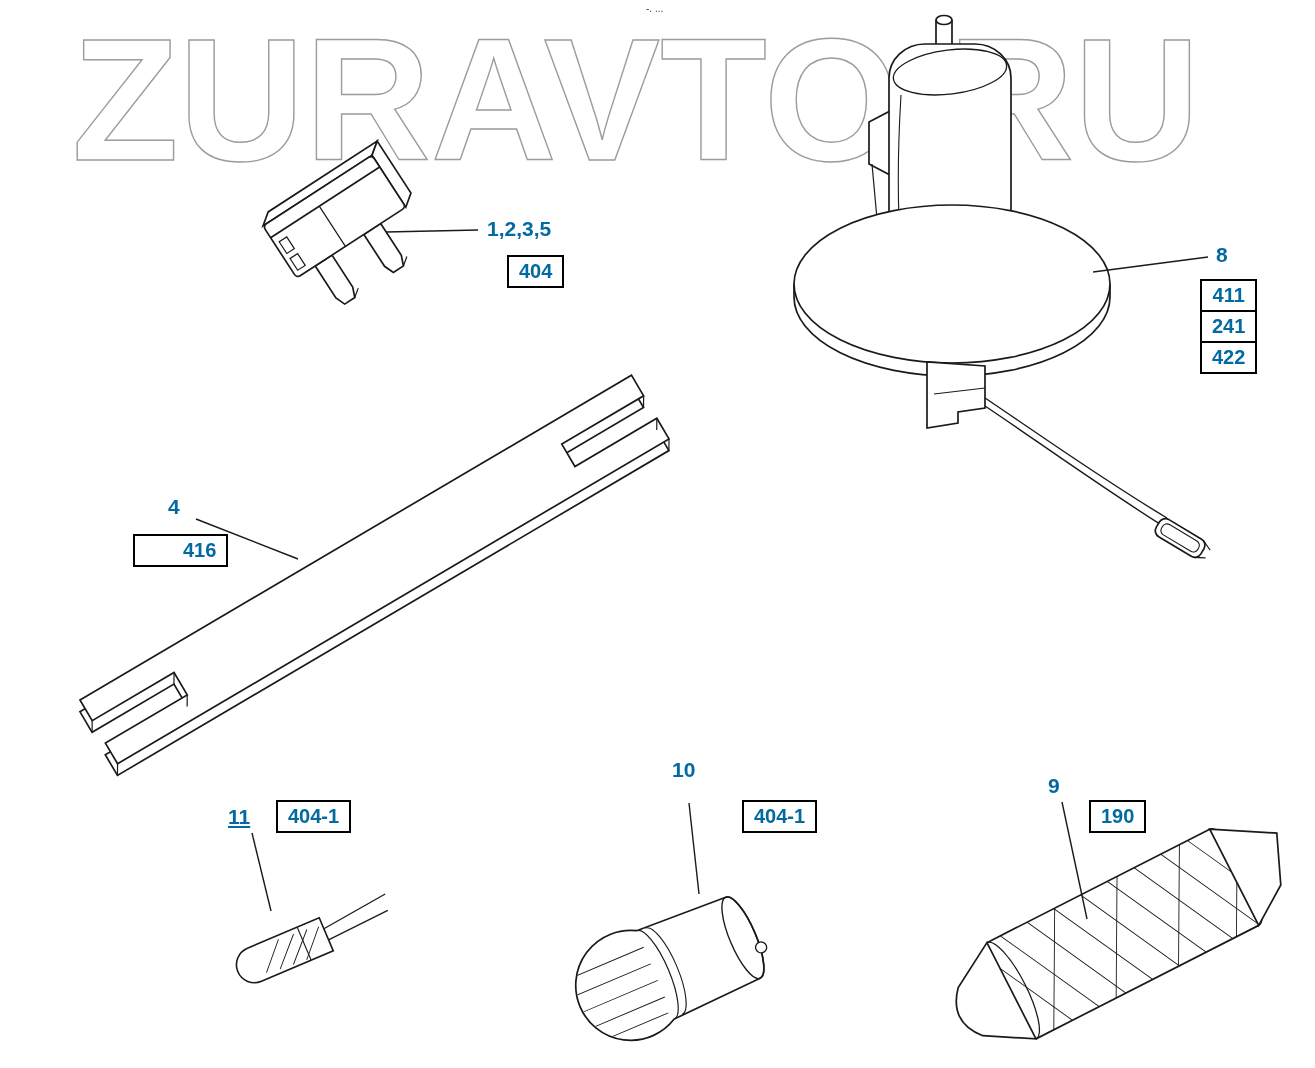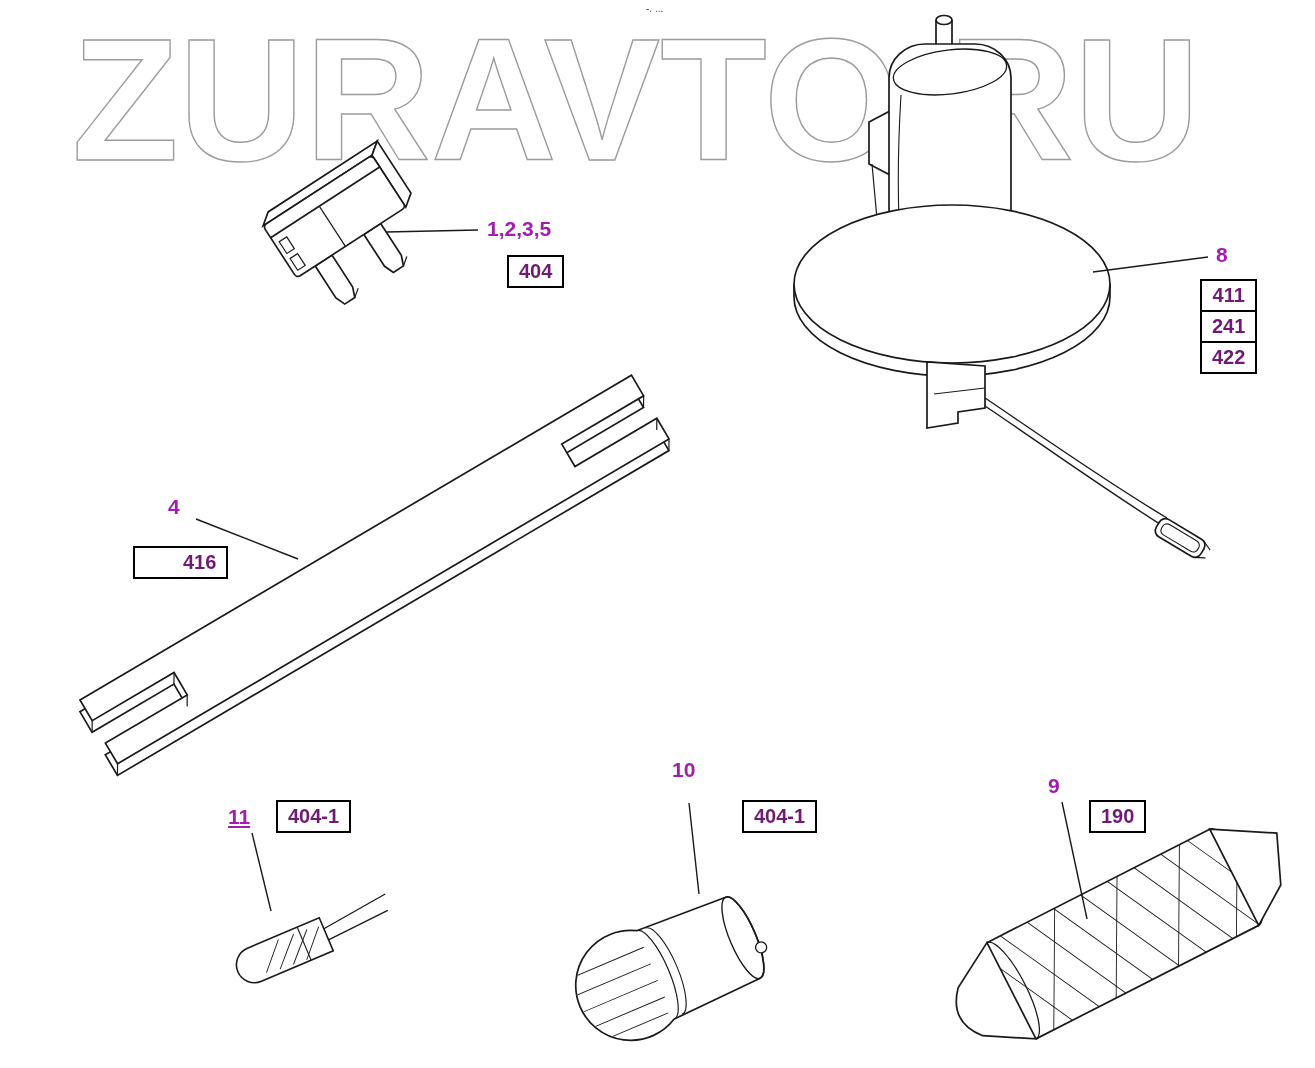--- a/index.html
+++ b/index.html
@@ -8,30 +8,30 @@
     width:1315px;height:1068px;
     background:#ffffff;
     overflow:hidden;
     font-family:"Liberation Sans", sans-serif;
   }
   svg{position:absolute;left:0;top:0;}
   .label{
     position:absolute;
     font-weight:bold;
     font-size:21px;
-    color:#a21caf;
+    color:#0369a1;
     white-space:nowrap;
   }
   .codebox{
     border:2px solid #000;
     padding:2px 10px;
     font-weight:bold;
     font-size:20px;
     background:#fff;
-    color:#701a75;
+    color:#0369a1;
     line-height:1.25;
     text-align:center;
     white-space:nowrap;
   }
   .abs{position:absolute;}
   .codecol{
     position:absolute;
     display:flex;
     flex-direction:column;
     align-items:stretch;
@@ -159,21 +159,21 @@
   <div class="codebox abs" style="left:507px;top:255px;">404</div>
 
   <div class="label" style="left:1216px;top:243px;">8</div>
   <div class="codecol" style="left:1200px;top:279px;">
     <div class="codebox">411</div>
     <div class="codebox">241</div>
     <div class="codebox">422</div>
   </div>
 
   <div class="label" style="left:168px;top:495px;">4</div>
-  <div class="codebox abs" style="left:133px;top:546px;padding-left:48px;">416</div>
+  <div class="codebox abs" style="left:133px;top:534px;padding-left:48px;">416</div>
 
   <div class="label" style="left:228px;top:805px;text-decoration:underline;">11</div>
   <div class="codebox abs" style="left:276px;top:800px;">404-1</div>
 
   <div class="label" style="left:672px;top:758px;">10</div>
   <div class="codebox abs" style="left:742px;top:800px;">404-1</div>
 
   <div class="label" style="left:1048px;top:774px;">9</div>
   <div class="codebox abs" style="left:1089px;top:800px;">190</div>
 

